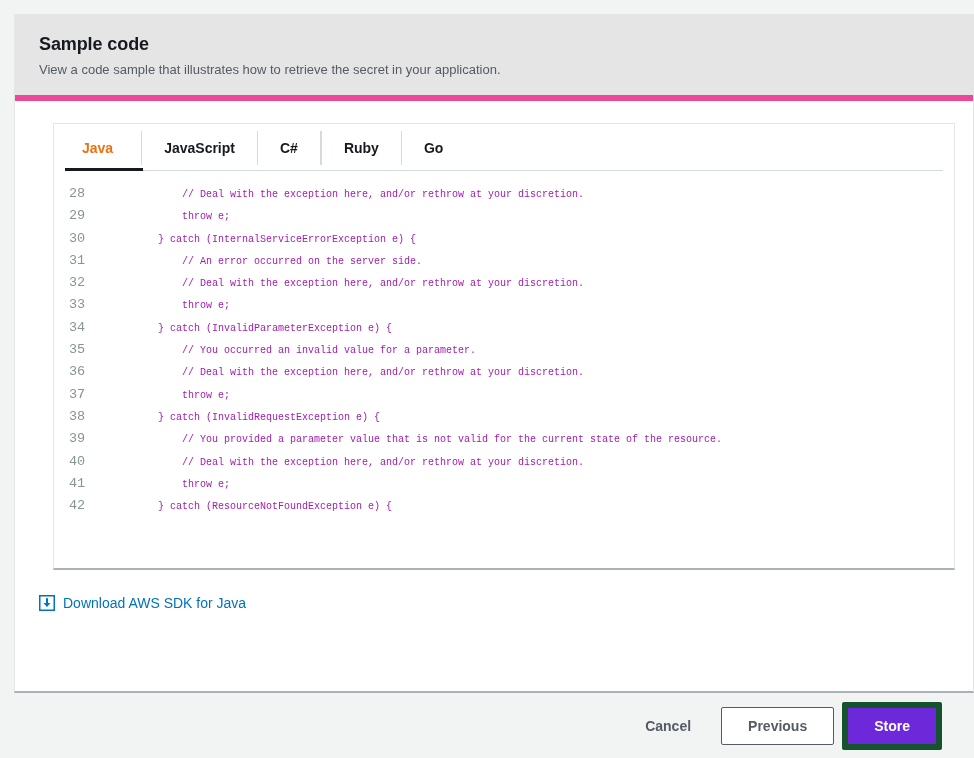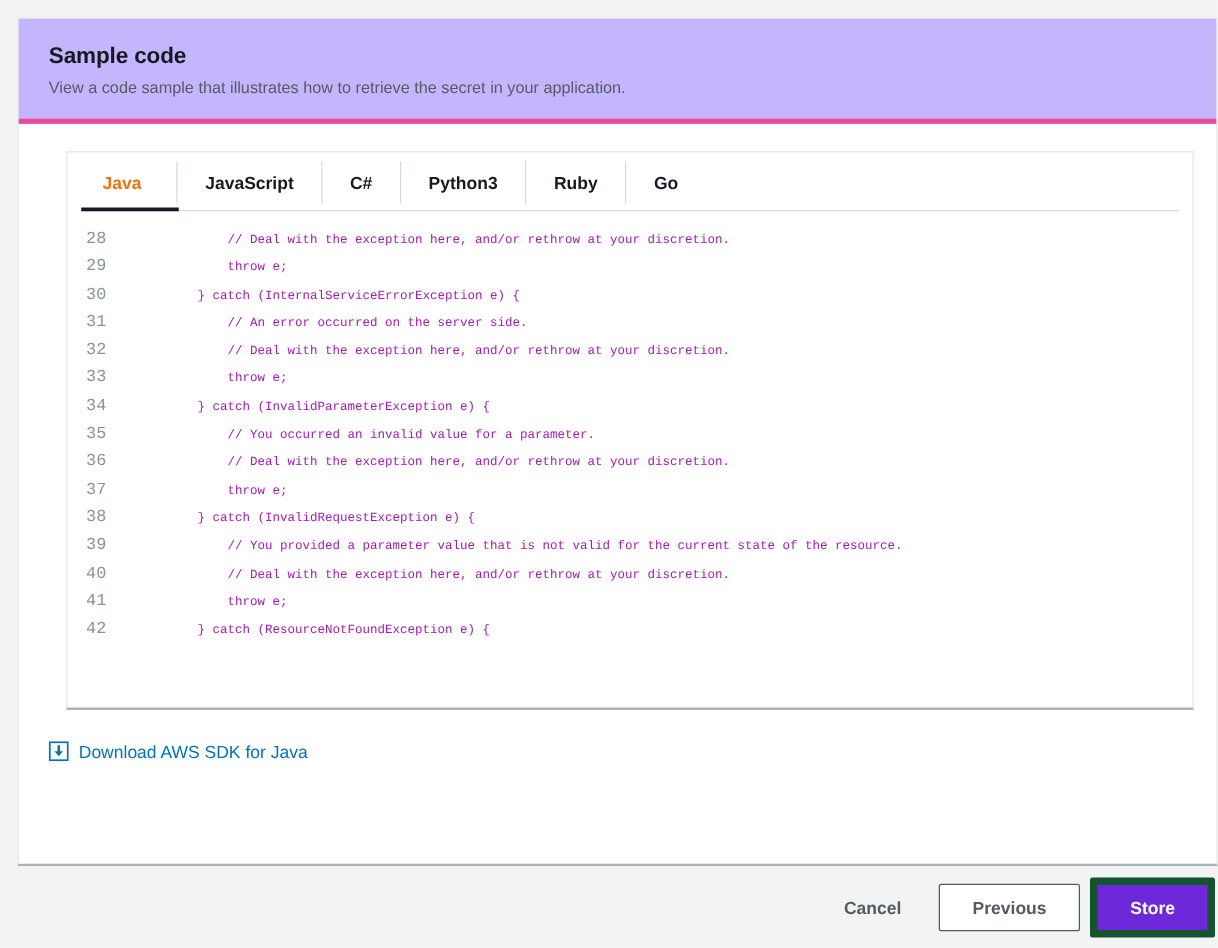--- a/index.html
+++ b/index.html
@@ -29,22 +29,22 @@
     top: 14px;
     width: 960px;
     height: 679px;
     background: #ffffff;
     border: 1px solid #e4e6e6;
     border-bottom: 2px solid #aab2b8;
     box-sizing: border-box;
   }
 
   .card-header {
-    background: #c4b5fd;
-    border-bottom: 4px solid #ec4899;
+    background: #e5e5e5;
+    border-bottom: 6px solid #ec4899;
     padding: 18px 24px 16px 24px;
     box-sizing: border-box;
   }
 
   .card-title {
     font-size: 18px;
     font-weight: bold;
     color: #16191f;
     letter-spacing: -0.1px;
     margin: 0 0 6px 0;
@@ -194,21 +194,21 @@
   
   .footer {
     position: absolute;
     left: 0;
     top: 693px;
     width: 974px;
     height: 65px;
     display: flex;
     align-items: center;
     justify-content: flex-end;
-    padding-right: 2px;
+    padding-right: 32px;
     box-sizing: border-box;
     background: #f2f3f3;
   }
 
   .btn-cancel {
     font-size: 14px;
     font-weight: bold;
     color: #545b64;
     background: transparent;
     border: none;
@@ -265,23 +265,20 @@
           </div>
           <div class="tab-sep"></div>
           <div class="tab">
             <span>JavaScript</span>
           </div>
           <div class="tab-sep"></div>
           <div class="tab">
             <span>C#</span>
           </div>
           <div class="tab-sep"></div>
-          <div class="tab">
-            <span>Python3</span>
-          </div>
           <div class="tab-sep"></div>
           <div class="tab">
             <span>Ruby</span>
           </div>
           <div class="tab-sep"></div>
           <div class="tab">
             <span>Go</span>
           </div>
           <div class="tabs-underline"></div>
           <div class="tab-active-underline"></div>

